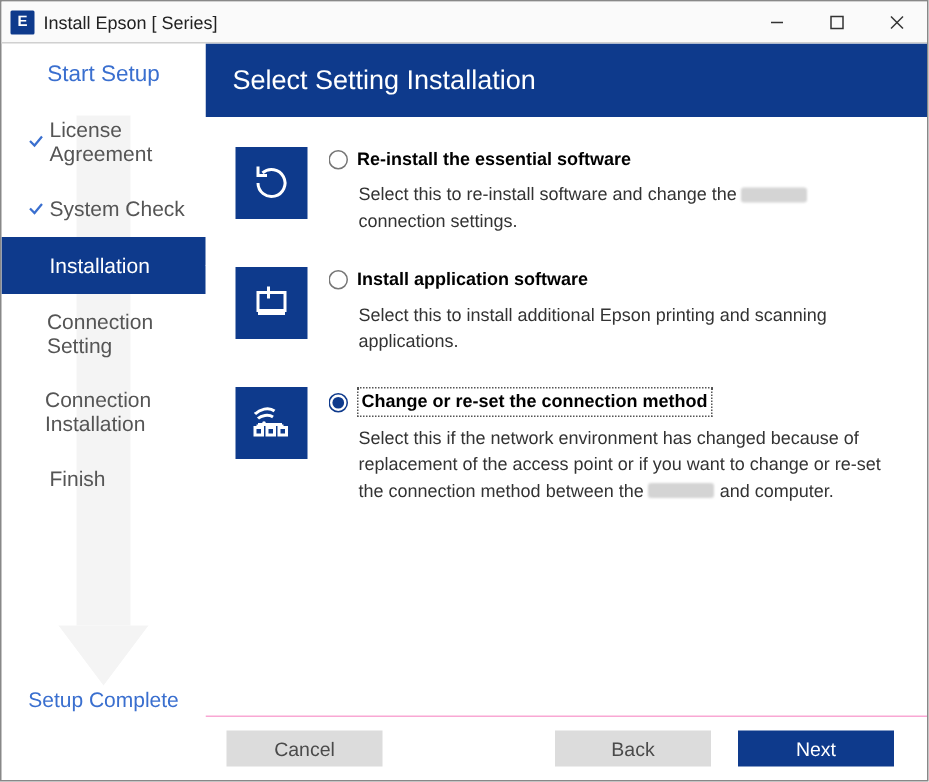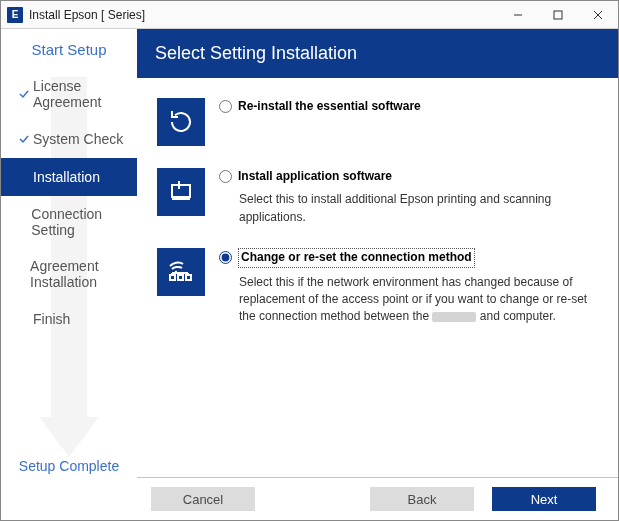--- a/index.html
+++ b/index.html
@@ -268,21 +268,21 @@
         <div class="step active">
           <span class="check"></span>
           <span>Installation</span>
         </div>
         <div class="step">
           <span class="check"></span>
           <span>Connection Setting</span>
         </div>
         <div class="step">
           <span class="check"></span>
-          <span>Agreement Installation</span>
+          <span>Connection Installation</span>
         </div>
         <div class="step">
           <span class="check"></span>
           <span>Finish</span>
         </div>
       </div>
     <div class="sidebar-footer">Setup Complete</div>
   </aside>
 
   <section class="main">
@@ -293,20 +293,21 @@
             <svg width="30" height="30" viewBox="0 0 30 30">
               <path d="M6 15a9 9 0 1 0 3-6.7" fill="none"></path>
               <polyline points="6,4 6,10 12,10" fill="none"></polyline>
             </svg>
           </div>
           <div class="opt-body">
             <label class="opt-head">
               <input type="radio" name="install-option" style="">
               <span class="title">Re-install the essential software</span>
             </label>
+            <div class="opt-desc"><span>Select this to re-install software and change the </span><span class="redacted"></span><span> connection settings.</span></div>
           </div>
         </div>
         <div class="option">
           <div class="opt-icon">
             <svg width="30" height="30" viewBox="0 0 30 30">
               <rect x="6" y="8" width="18" height="12" fill="none"></rect>
               <line x1="6" y1="22" x2="24" y2="22"></line>
               <line x1="13" y1="4" x2="13" y2="12"></line>
               <line x1="9" y1="8" x2="17" y2="8"></line>
             </svg>

